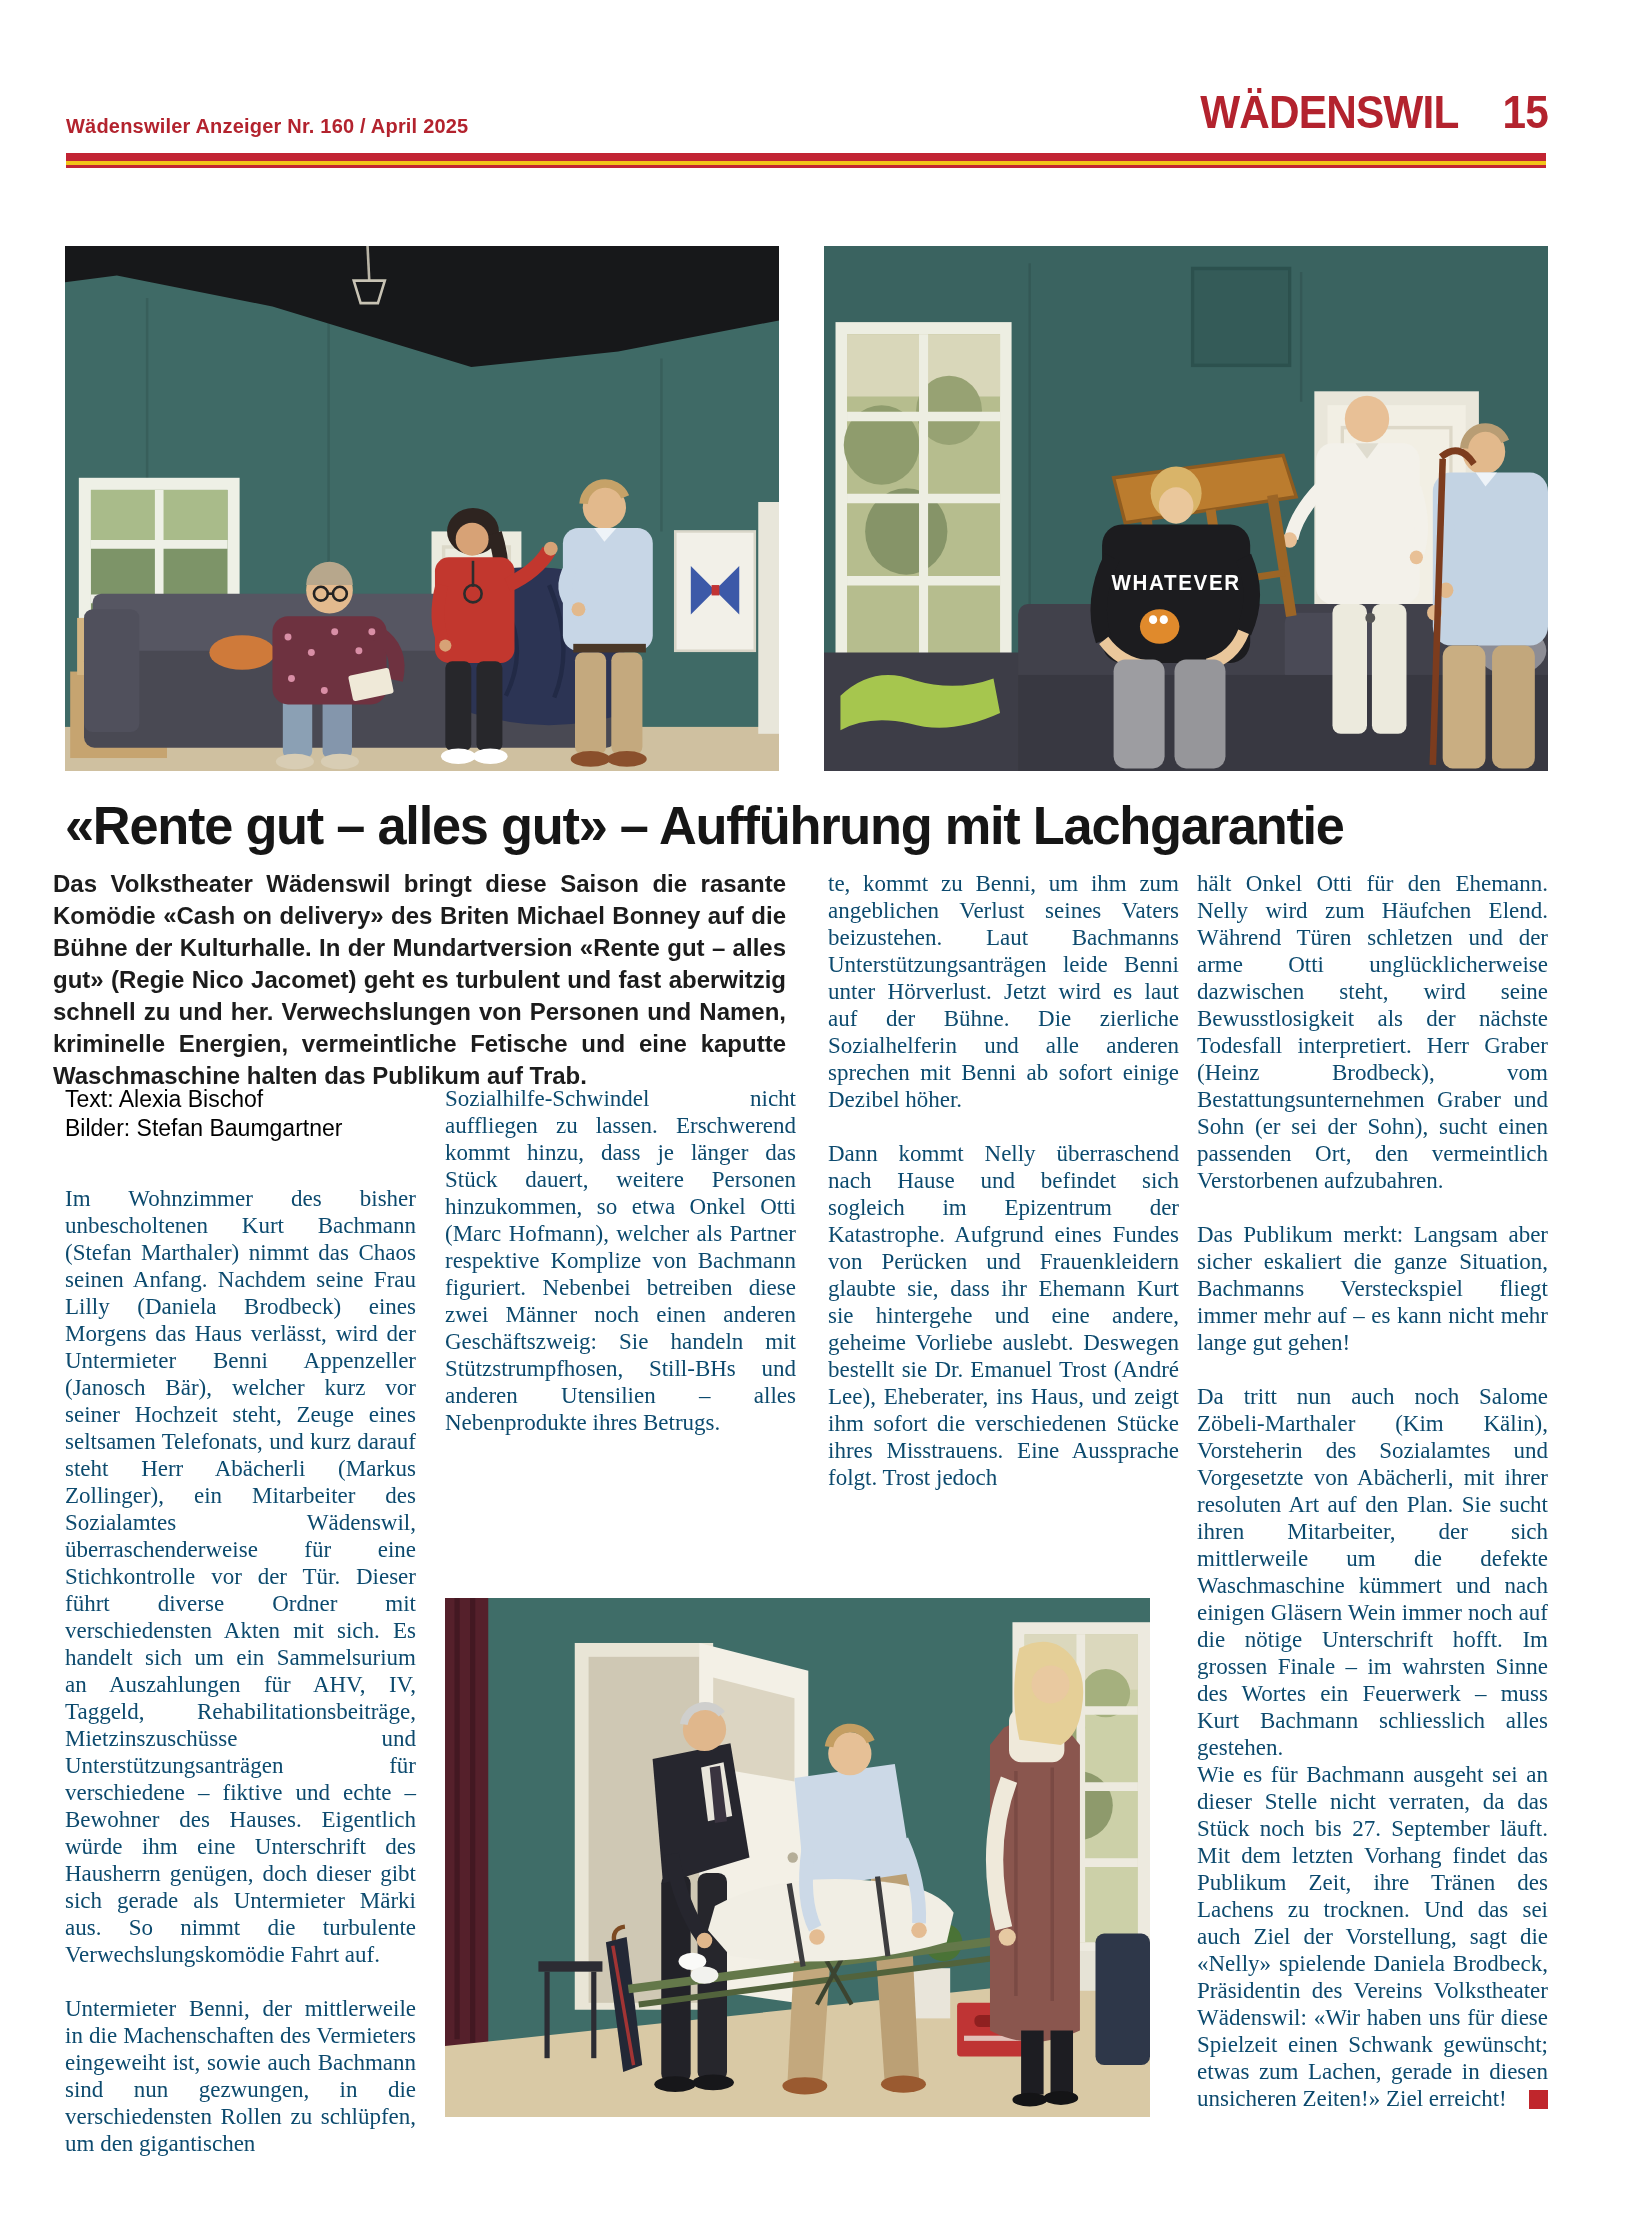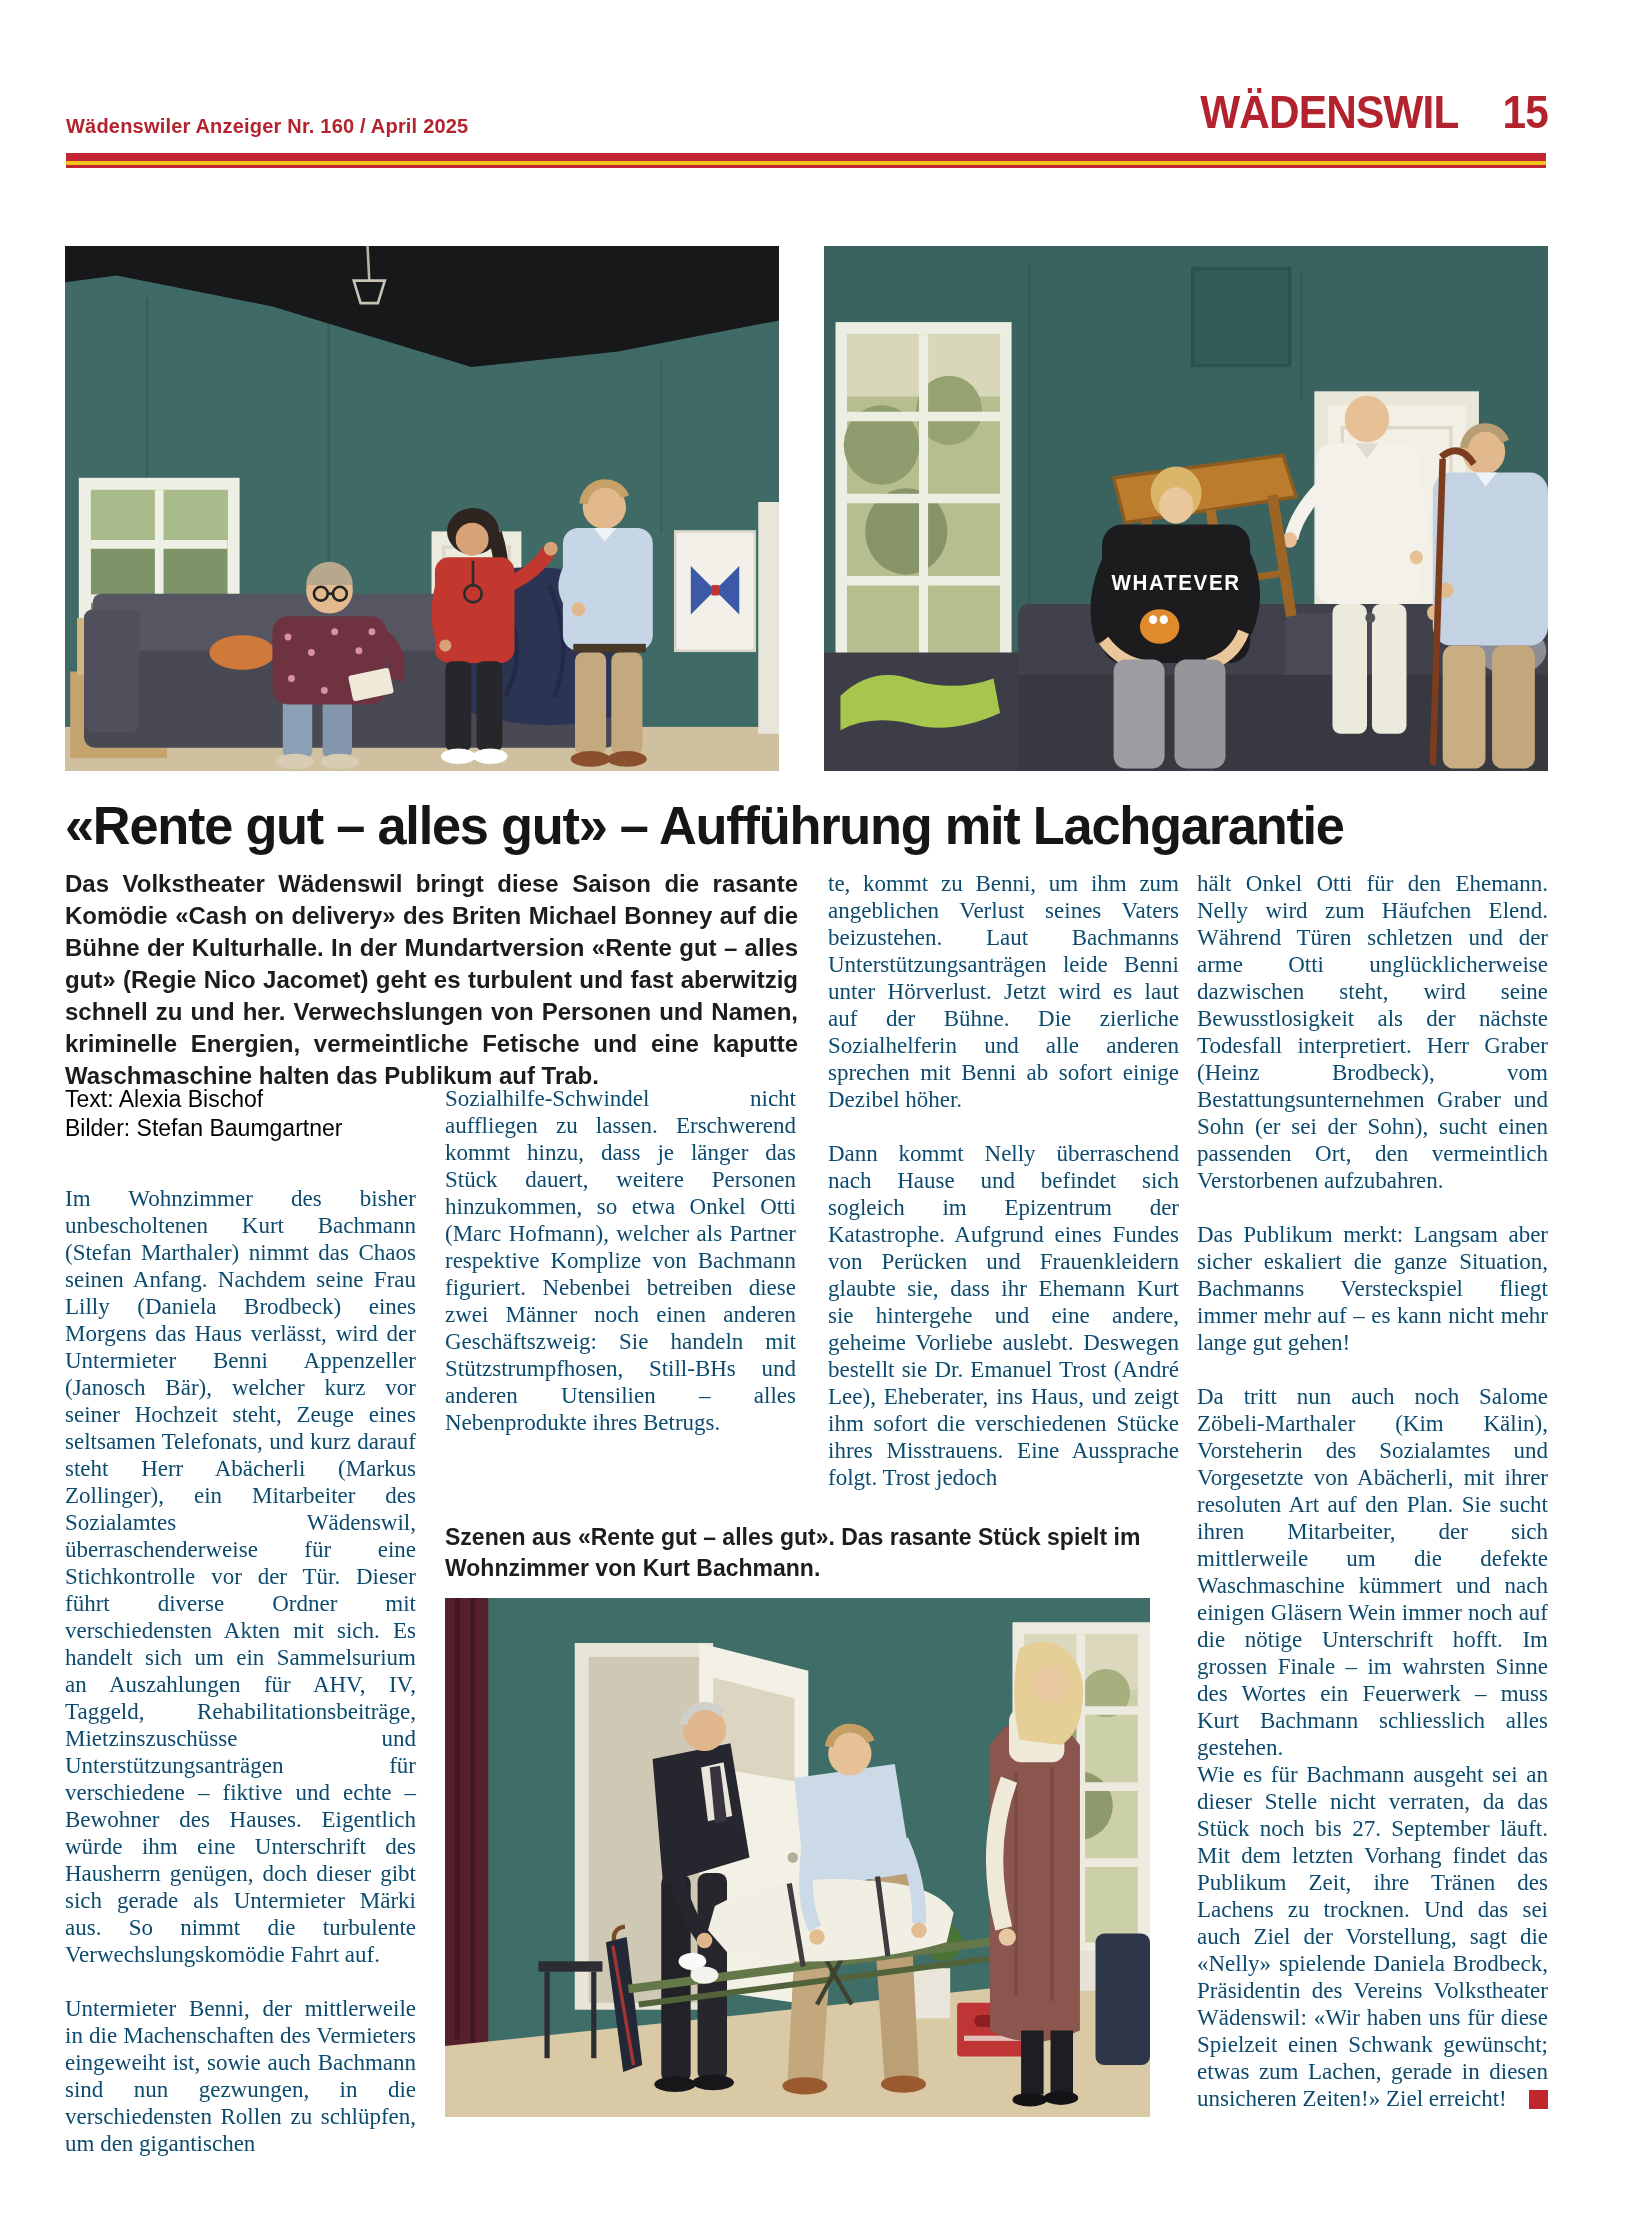--- a/index.html
+++ b/index.html
@@ -19,21 +19,21 @@
   
   .photo{position:absolute;overflow:hidden;background:#0369a1;text-align:center;}
   .photo svg{display:block;width:100%;height:100%;}
   #photo-left{left:65px;top:246px;width:714px;height:525px;}
   #photo-right{left:824px;top:246px;width:724px;height:525px;}
   #photo-bottom{left:445px;top:1598px;width:705px;height:519px;}
   
   .headline{position:absolute;left:65px;top:794px;margin:0;font-size:54px;font-weight:700;
             color:#161616;letter-spacing:-1.3px;white-space:nowrap;
             transform:scaleX(.97);transform-origin:left;}
-  .lead{position:absolute;left:65px;top:868px;width:733px;margin:0;font-size:24px;
+  .lead{position:absolute;left:53px;top:868px;width:733px;margin:0;font-size:24px;
         line-height:32px;font-weight:700;color:#1c1c1c;text-align:justify;}
   
   .byline{position:absolute;left:65px;top:1085px;font-size:23px;line-height:28.5px;color:#000000;}
   .col{position:absolute;width:351px;font-family:Liberation Serif, serif;
        font-size:23px;line-height:27px;color:#0c4a6e;text-align:justify;}
   #col1{left:65px;top:1166px;margin-top:19px;}
   #col2{left:445px;top:1085px;}
   #col3{left:828px;top:870px;}
   #col4{left:1197px;top:870px;}
   .par{margin:0;}
@@ -250,21 +250,20 @@
     <p class="par gap">Dann kommt Nelly überraschend nach Hause und befindet sich sogleich im Epizentrum der Katastrophe. Aufgrund eines Fundes von Perücken und Frauenkleidern glaubte sie, dass ihr Ehemann Kurt sie hintergehe und eine andere, geheime Vorliebe auslebt. Deswegen bestellt sie Dr. Emanuel Trost (André Lee), Eheberater, ins Haus, und zeigt ihm sofort die verschiedenen Stücke ihres Misstrauens. Eine Aussprache folgt. Trost jedoch</p>
   </div>
   <div class="col" id="col4">
     <p class="par">hält Onkel Otti für den Ehemann. Nelly wird zum Häufchen Elend. Während Türen schletzen und der arme Otti unglücklicherweise dazwischen steht, wird seine Bewusstlosigkeit als der nächste Todesfall interpretiert. Herr Graber (Heinz Brodbeck), vom Bestattungsunternehmen Graber und Sohn (er sei der Sohn), sucht einen passenden Ort, den vermeintlich Verstorbenen aufzubahren.</p>
     <p class="par gap">Das Publikum merkt: Langsam aber sicher eskaliert die ganze Situation, Bachmanns Versteckspiel fliegt immer mehr auf – es kann nicht mehr lange gut gehen!</p>
     <p class="par gap">Da tritt nun auch noch Salome Zöbeli-Marthaler (Kim Kälin), Vorsteherin des Sozialamtes und Vorgesetzte von Abächerli, mit ihrer resoluten Art auf den Plan. Sie sucht ihren Mitarbeiter, der sich mittlerweile um die defekte Waschmaschine kümmert und nach einigen Gläsern Wein immer noch auf die nötige Unterschrift hofft. Im grossen Finale – im wahrsten Sinne des Wortes ein Feuerwerk – muss Kurt Bachmann schliesslich alles gestehen.</p>
     <p class="par">Wie es für Bachmann ausgeht sei an dieser Stelle nicht verraten, da das Stück noch bis 27. September läuft. Mit dem letzten Vorhang findet das Publikum Zeit, ihre Tränen des Lachens zu trocknen. Und das sei auch Ziel der Vorstellung, sagt die «Nelly» spielende Daniela Brodbeck, Präsidentin des Vereins Volkstheater Wädenswil: «Wir haben uns für diese Spielzeit einen Schwank gewünscht; etwas zum Lachen, gerade in diesen unsicheren Zeiten!» Ziel erreicht!</p>
     <span class="end-square"></span>
   </div>
 
-  <div class="caption">Szenen aus «Rente gut – alles gut». Das rasante Stück spielt im Wohnzimmer von Kurt Bachmann.</div>
 
   <div class="photo" id="photo-bottom">
     <svg viewBox="0 0 815 600" preserveAspectRatio="none">
       <rect width="815" height="600" fill="#3f6d68"></rect>
       <g>
         <rect x="0" y="0" width="50" height="520" fill="#55202b"></rect>
         <path d="M14,0V510 M32,0V514" stroke="#431822" stroke-width="6"></path>
       </g>
       <g>
         <rect x="150" y="52" width="160" height="424" fill="#e9e5d6"></rect>

